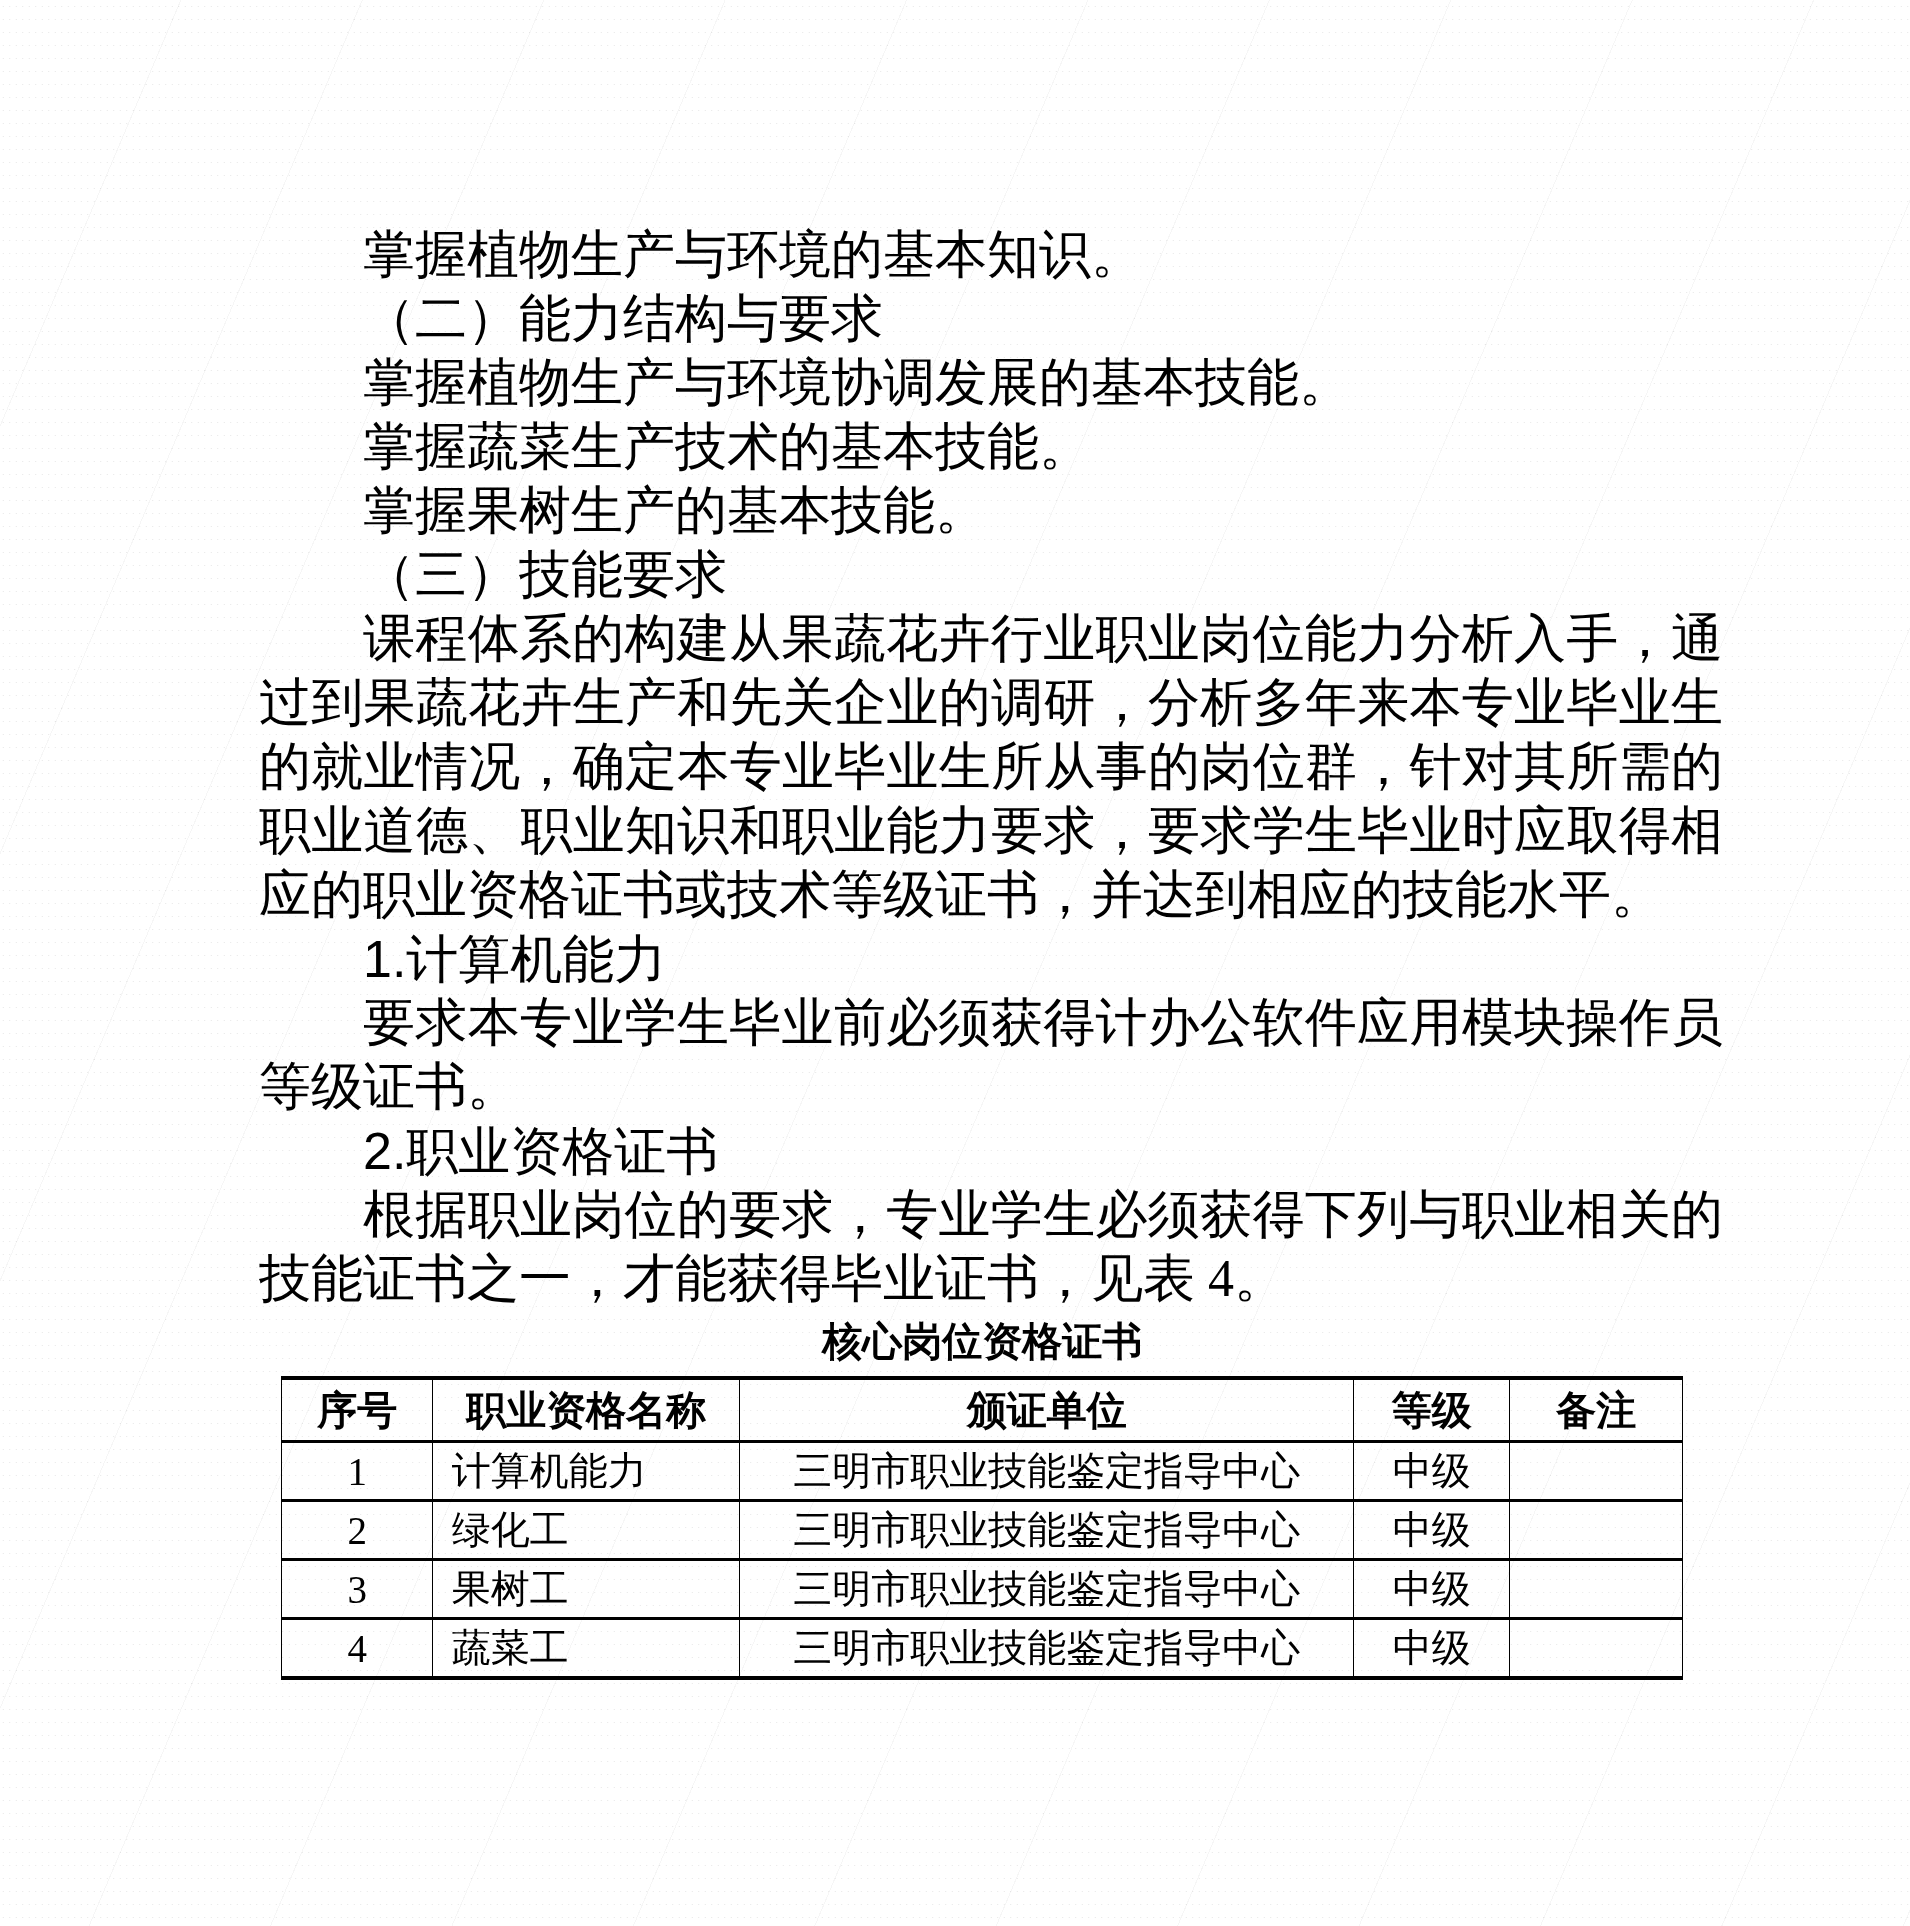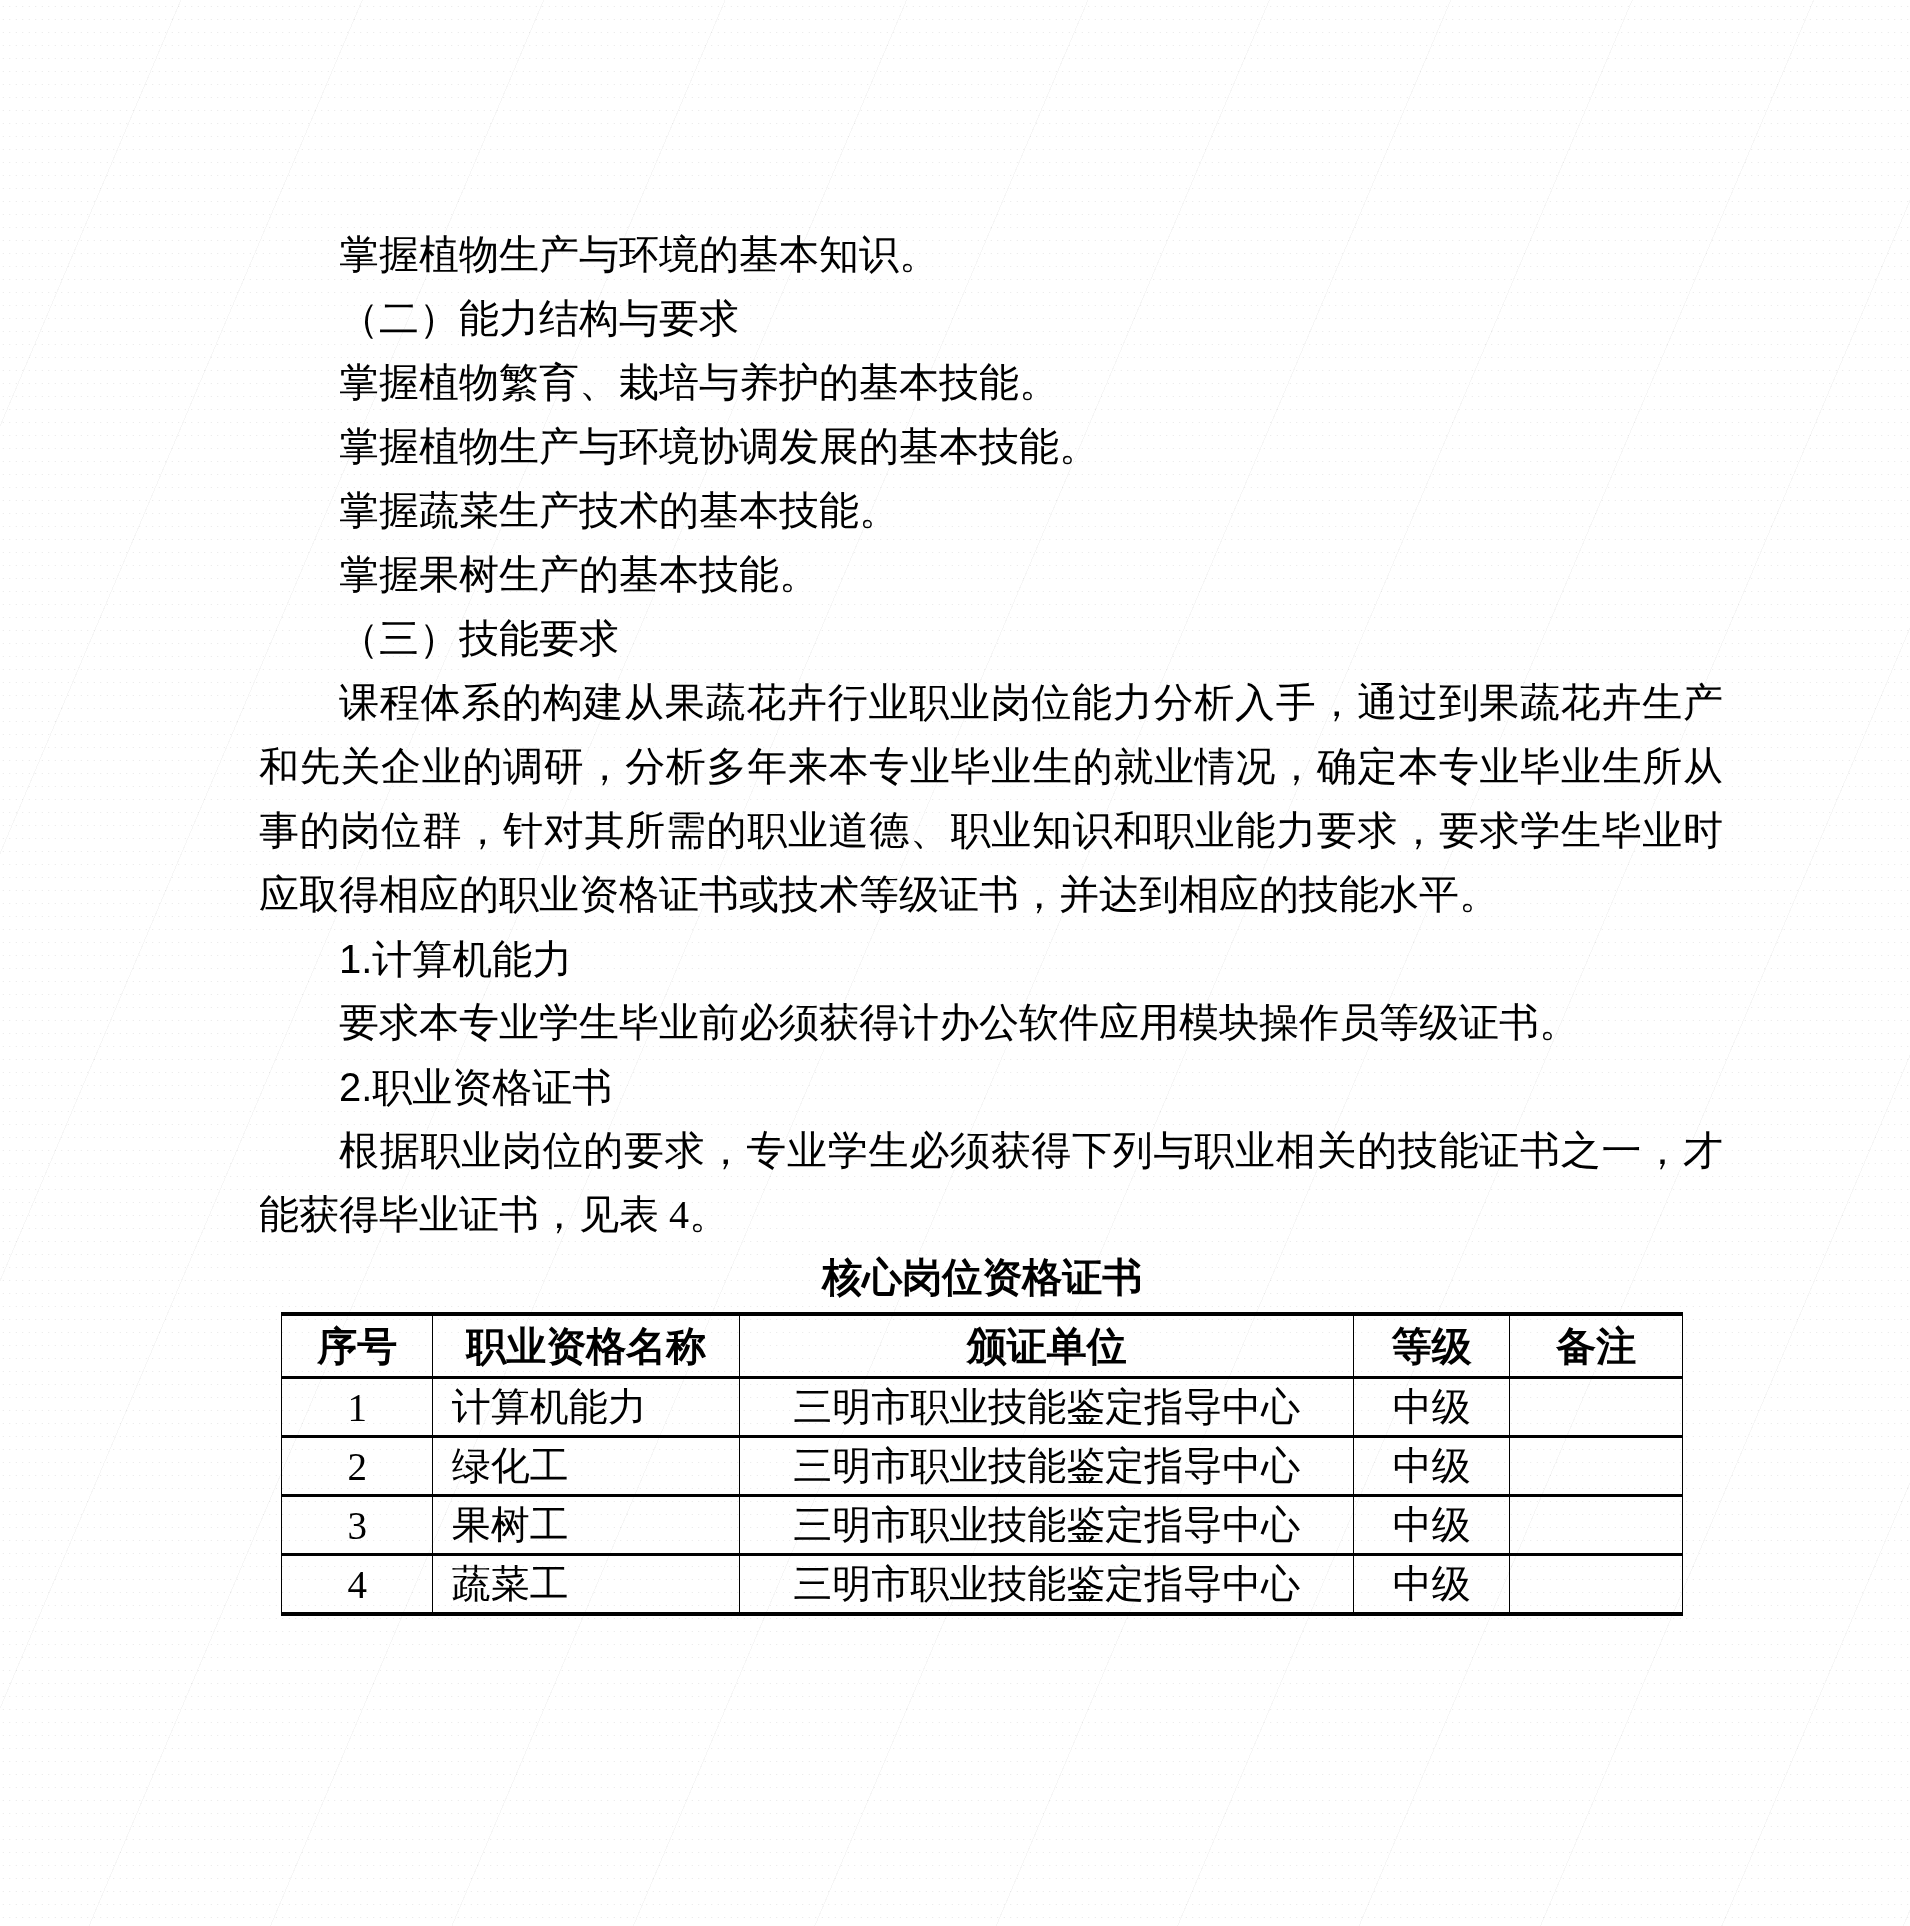--- a/index.html
+++ b/index.html
@@ -29,21 +29,21 @@
     background-size: 6.5px 13px, auto, auto;
   }
   .content {
     position: absolute;
     left: 259px;
     top: 223px;
     width: 1464px;
   }
   .content p {
     margin: 0;
-    font-size: 40px;
+    font-size: 52px;
     line-height: 64px;
     text-align: justify;
     text-indent: 2em;
     letter-spacing: 0;
   }
   .content p.numhead {
     font-family: "Liberation Sans", sans-serif;
     font-weight: normal;
     text-align: left;
   }
@@ -99,21 +99,20 @@
   .col-level { width: 156px; }
   .col-note  { width: 173px; }
 </style>
 </head>
 <body>
 
 <div class="page">
   <div class="content">
     <p class="body">掌握植物生产与环境的基本知识。</p>
     <p class="subhead">（二）能力结构与要求</p>
-    <p class="body">掌握植物繁育、栽培与养护的基本技能。</p>
     <p class="body">掌握植物生产与环境协调发展的基本技能。</p>
     <p class="body">掌握蔬菜生产技术的基本技能。</p>
     <p class="body">掌握果树生产的基本技能。</p>
     <p class="subhead">（三）技能要求</p>
     <p class="body">课程体系的构建从果蔬花卉行业职业岗位能力分析入手，通过到果蔬花卉生产和先关企业的调研，分析多年来本专业毕业生的就业情况，确定本专业毕业生所从事的岗位群，针对其所需的职业道德、职业知识和职业能力要求，要求学生毕业时应取得相应的职业资格证书或技术等级证书，并达到相应的技能水平。</p>
     <p class="numhead">1.计算机能力</p>
     <p class="body">要求本专业学生毕业前必须获得计办公软件应用模块操作员等级证书。</p>
     <p class="numhead">2.职业资格证书</p>
     <p class="body">根据职业岗位的要求，专业学生必须获得下列与职业相关的技能证书之一，才能获得毕业证书，见表 4。</p>
 

